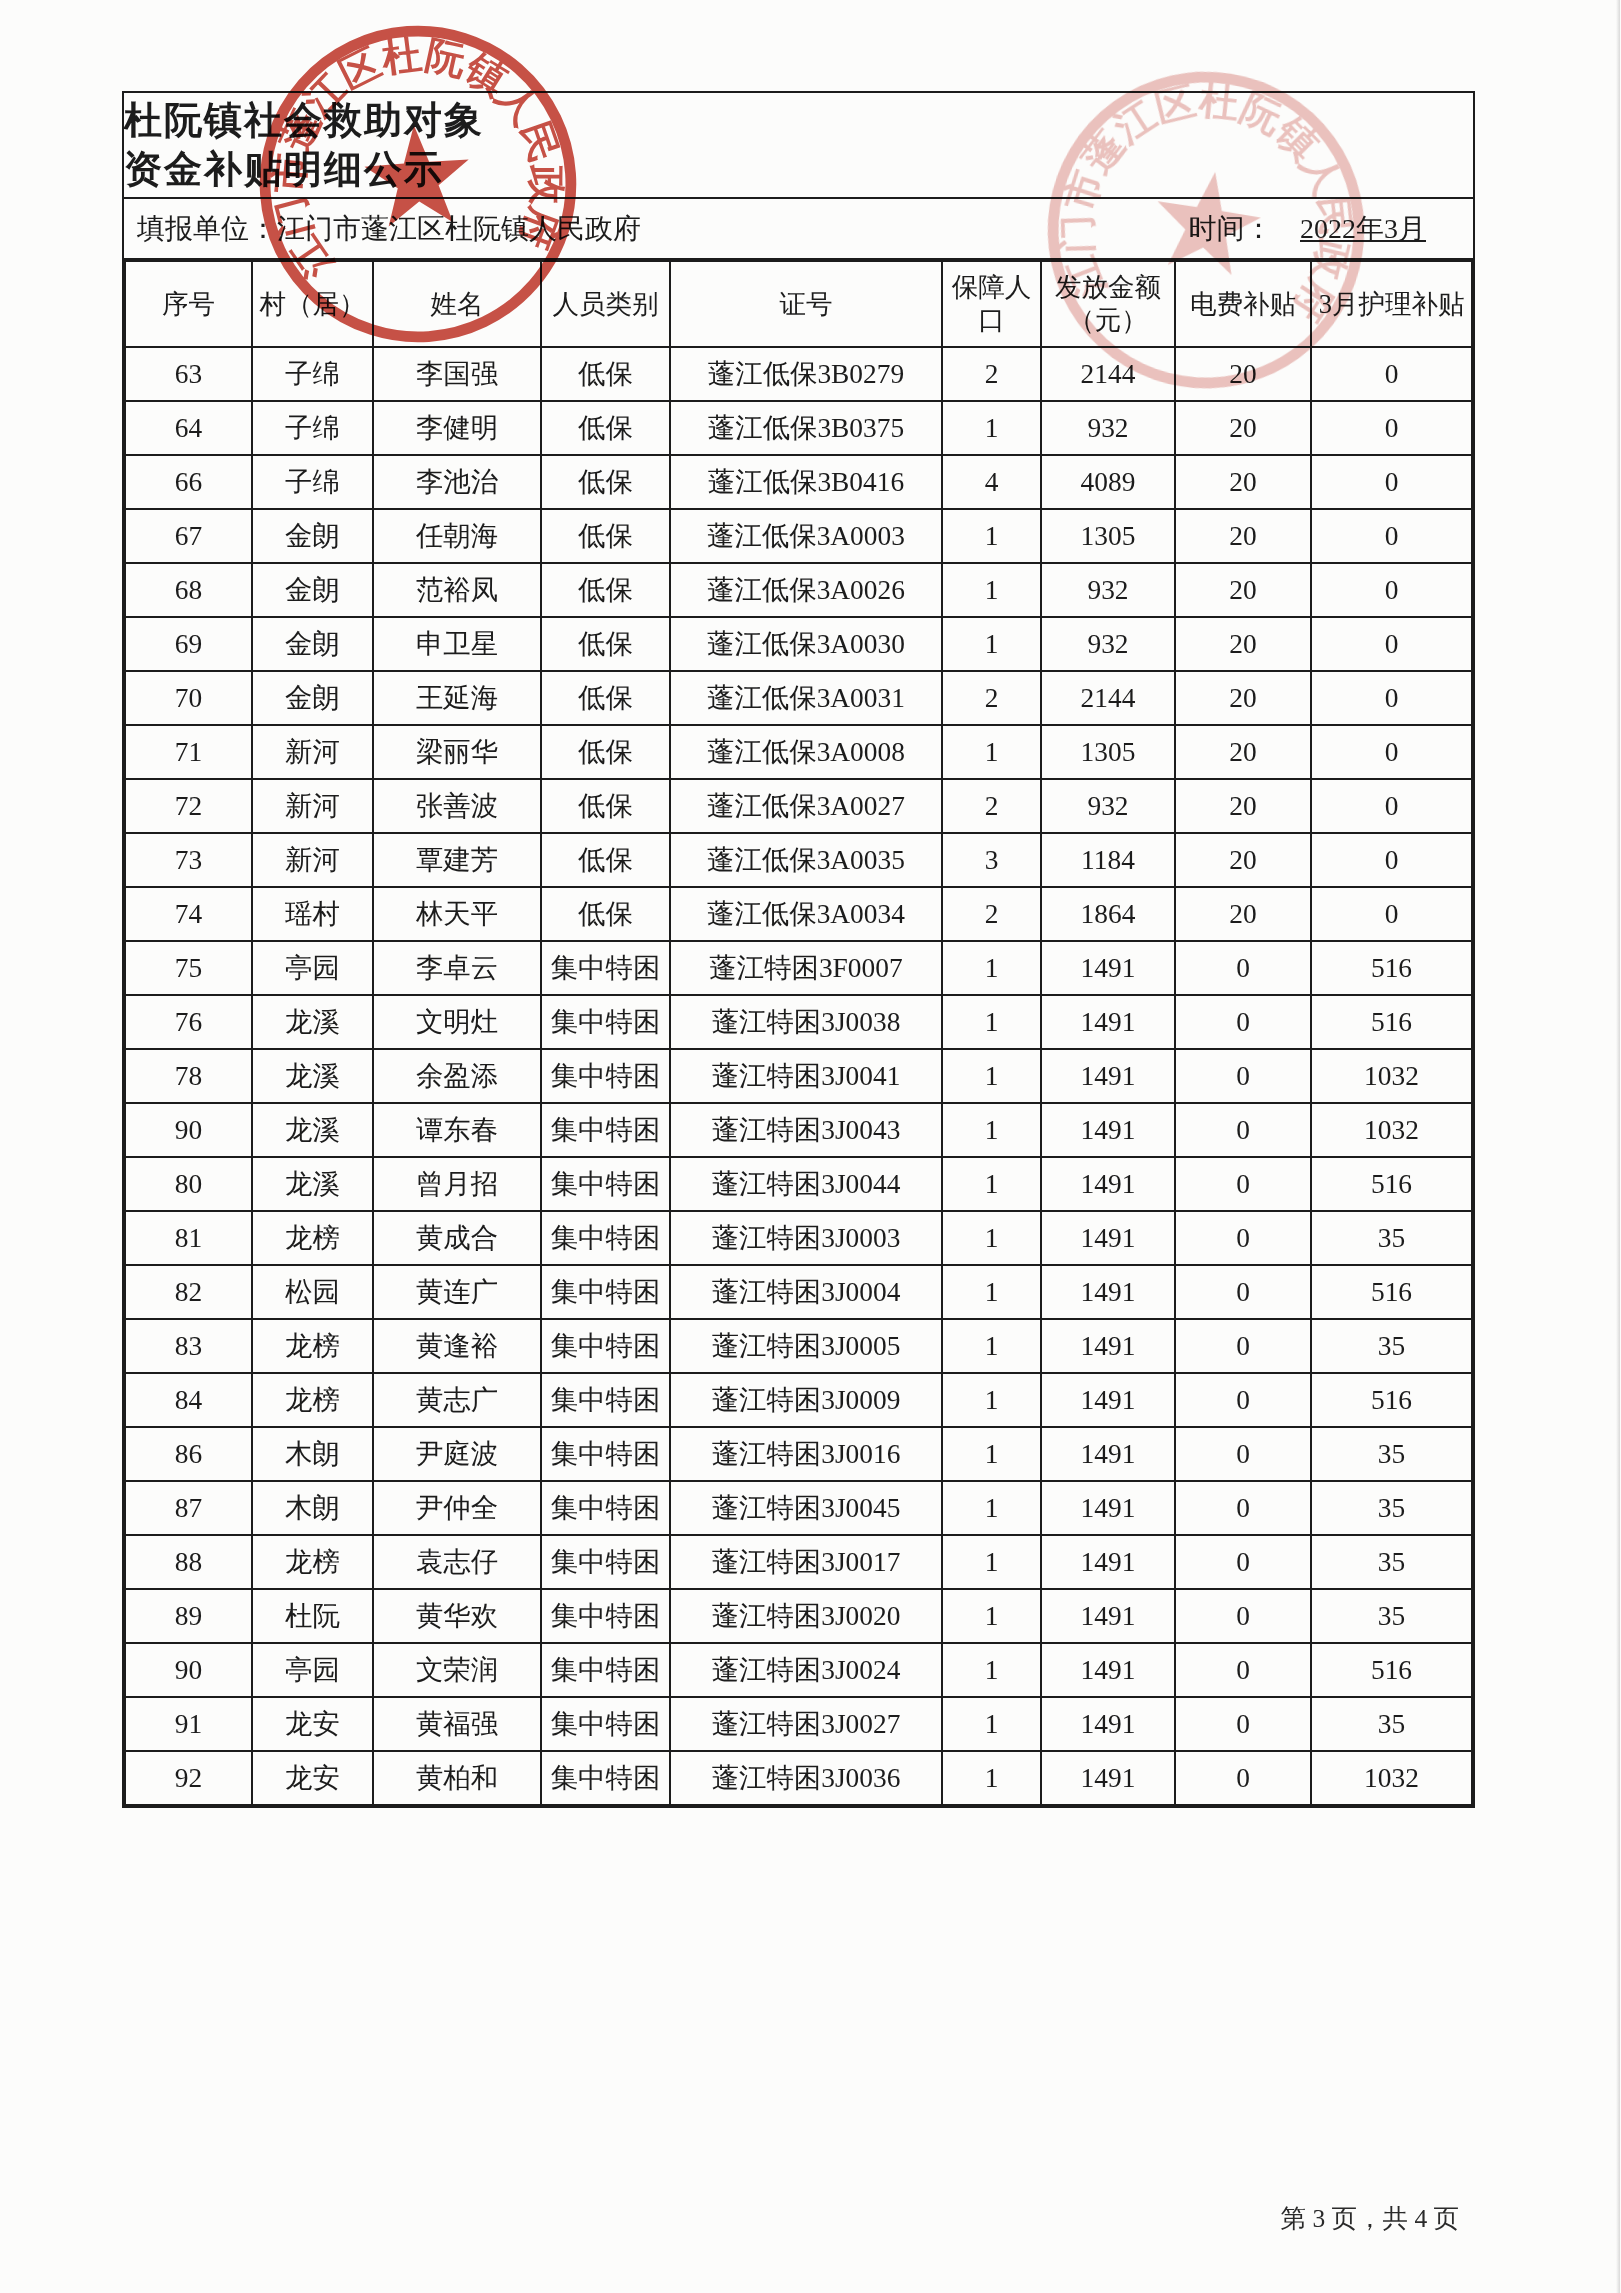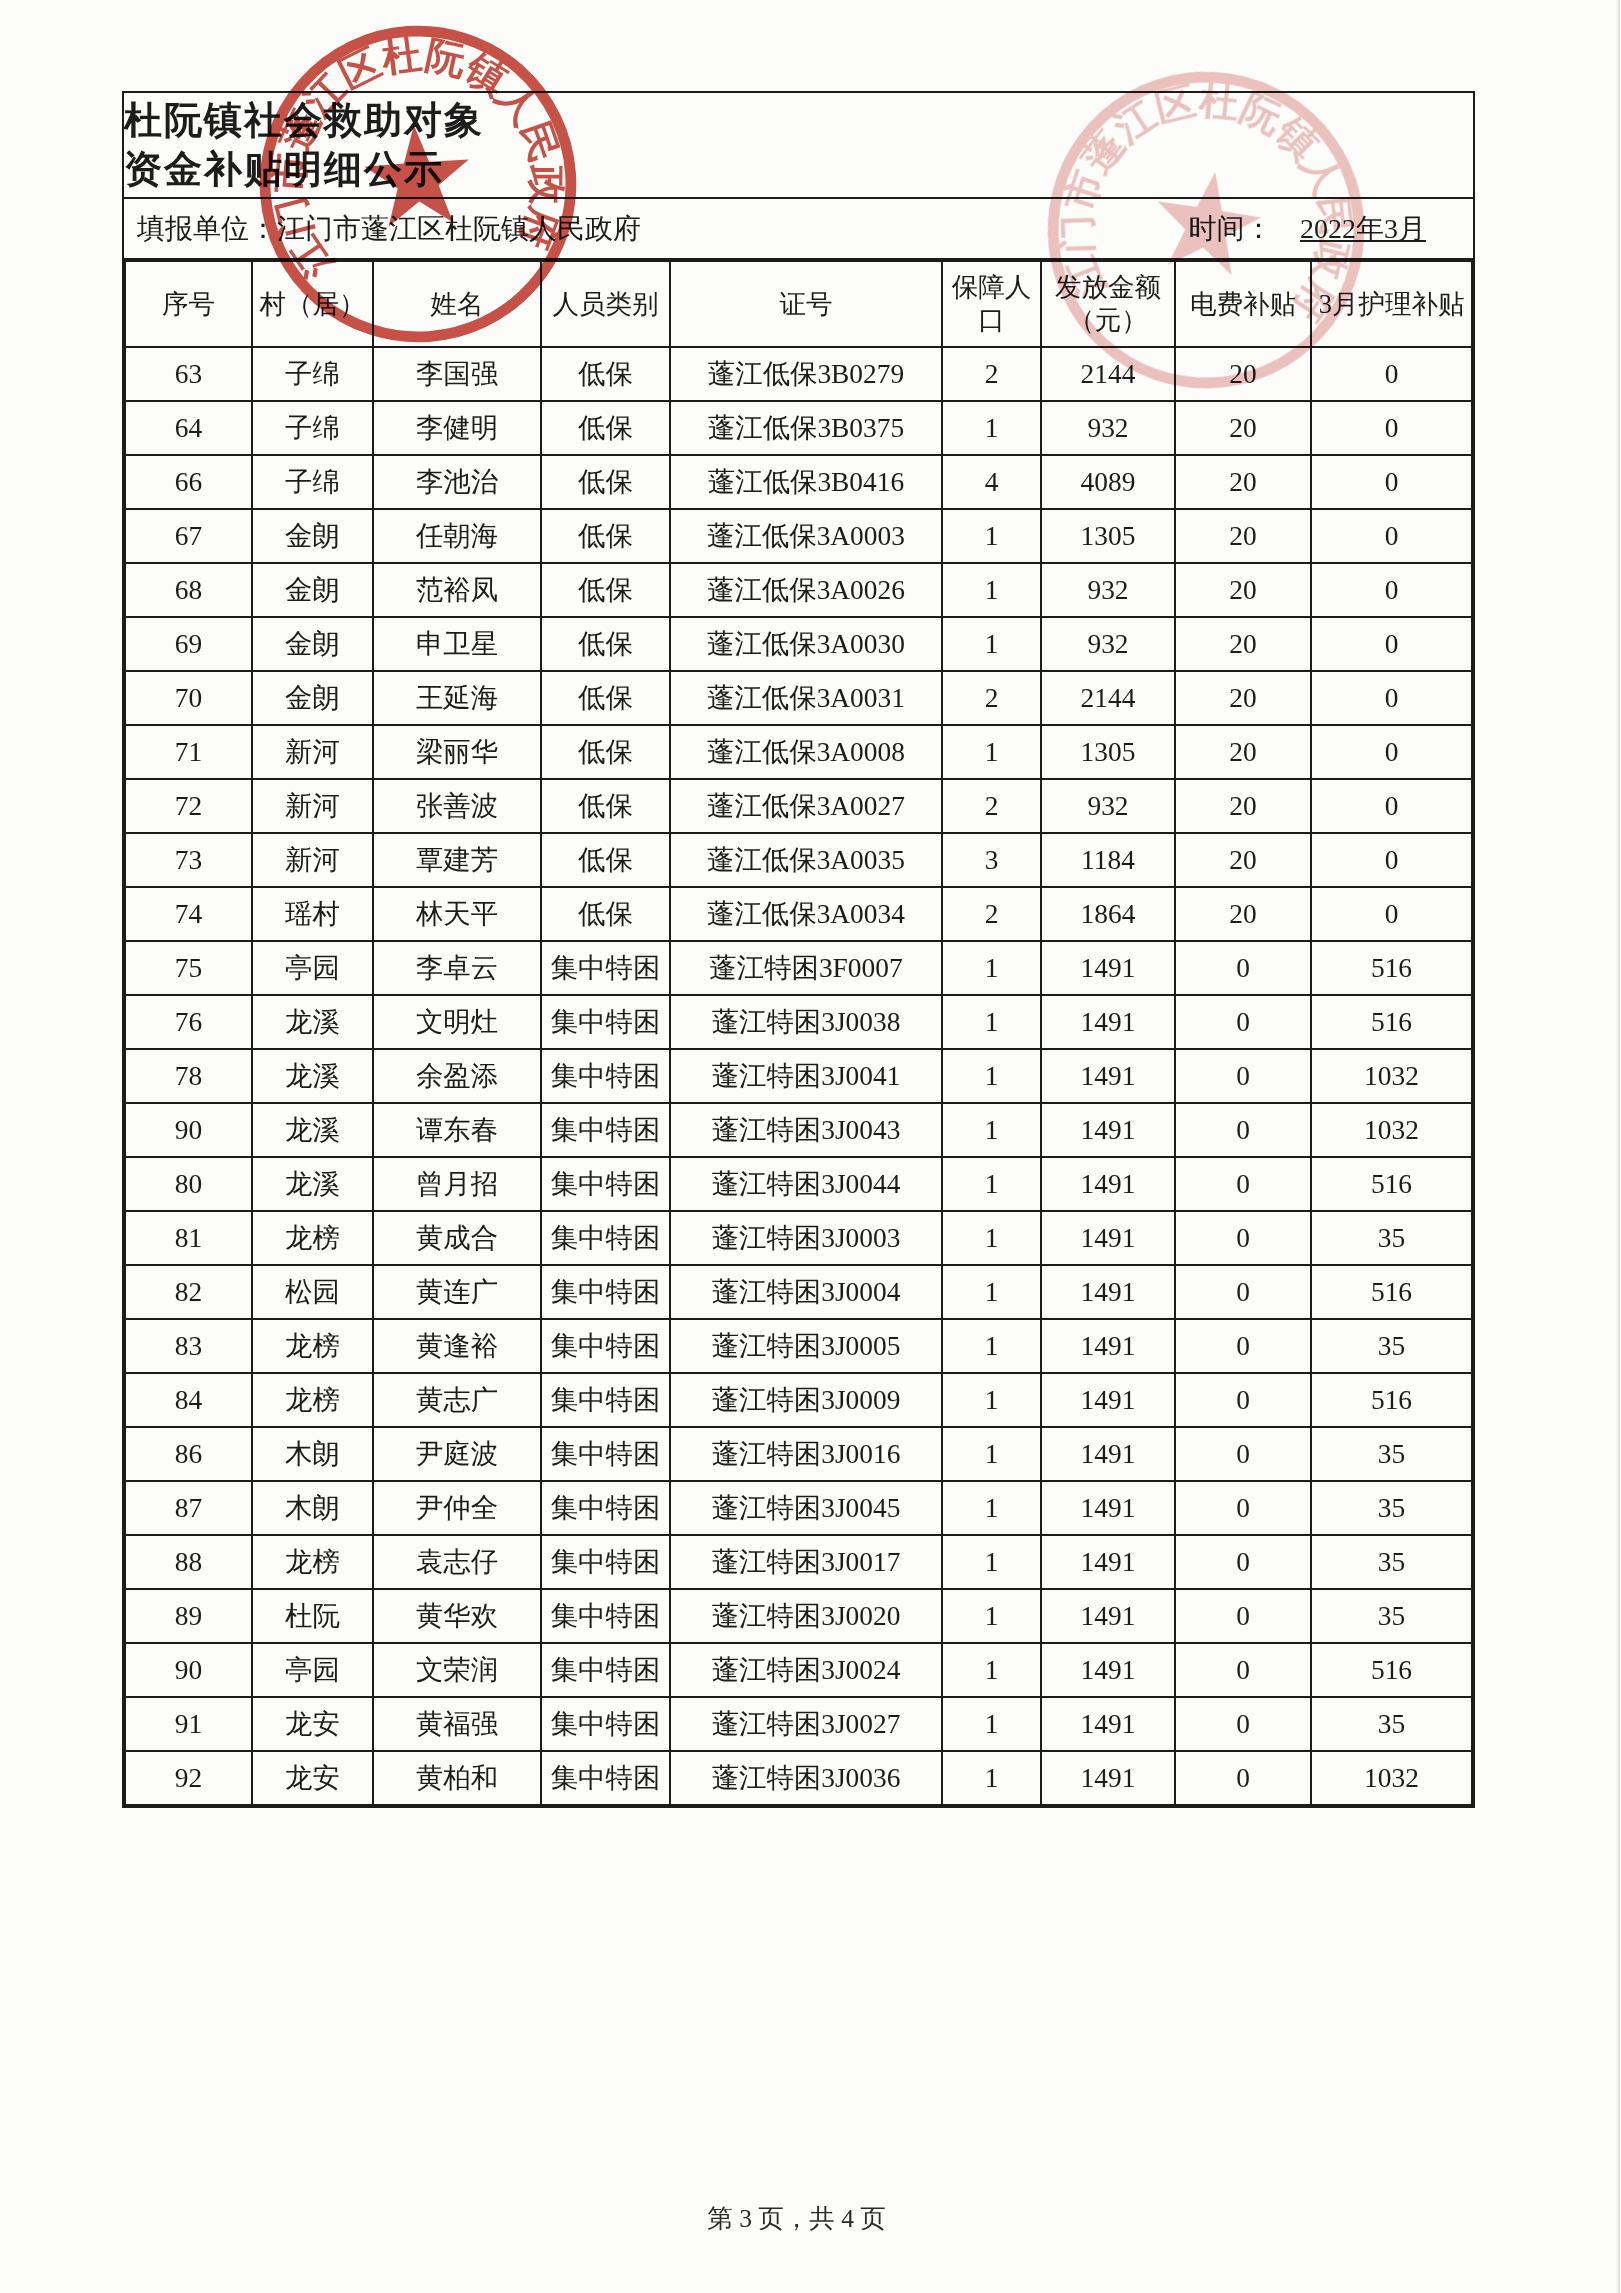--- a/index.html
+++ b/index.html
@@ -32,22 +32,22 @@
   }
   th,td{
     border:2px solid #1c1c1c;
     text-align:center;vertical-align:middle;
     padding:0 2.9px;box-sizing:border-box;
     font-weight:normal;
   }
   thead th{height:86px;font-size:26.5px;line-height:33px;}
   tbody td{height:54px;font-size:27.4px;}
   .footer{
-    position:absolute;left:122px;top:2201px;width:1349px;
-    text-align:center;font-size:25.5px;color:#2a2a2a;
+    position:absolute;left:110px;top:2201px;width:1349px;
+    text-align:right;font-size:25.5px;color:#2a2a2a;
   }
   .seal{position:absolute;mix-blend-mode:multiply;pointer-events:none;}
   .seal-main{left:222px;top:-11.8px;opacity:.88;transform:rotate(-4deg);}
   .seal-faint{left:1010px;top:34px;opacity:.30;transform:rotate(9deg);filter:blur(0.6px);}
   .seal text{font-family:"Liberation Serif","DejaVu Serif",serif;font-weight:700;}
   .scan-edge{
     position:absolute;right:1px;top:0;width:3.9px;height:100%;
     background:linear-gradient(to left,#bdbdbd,rgba(189,189,189,0));
     opacity:.55;
   }

